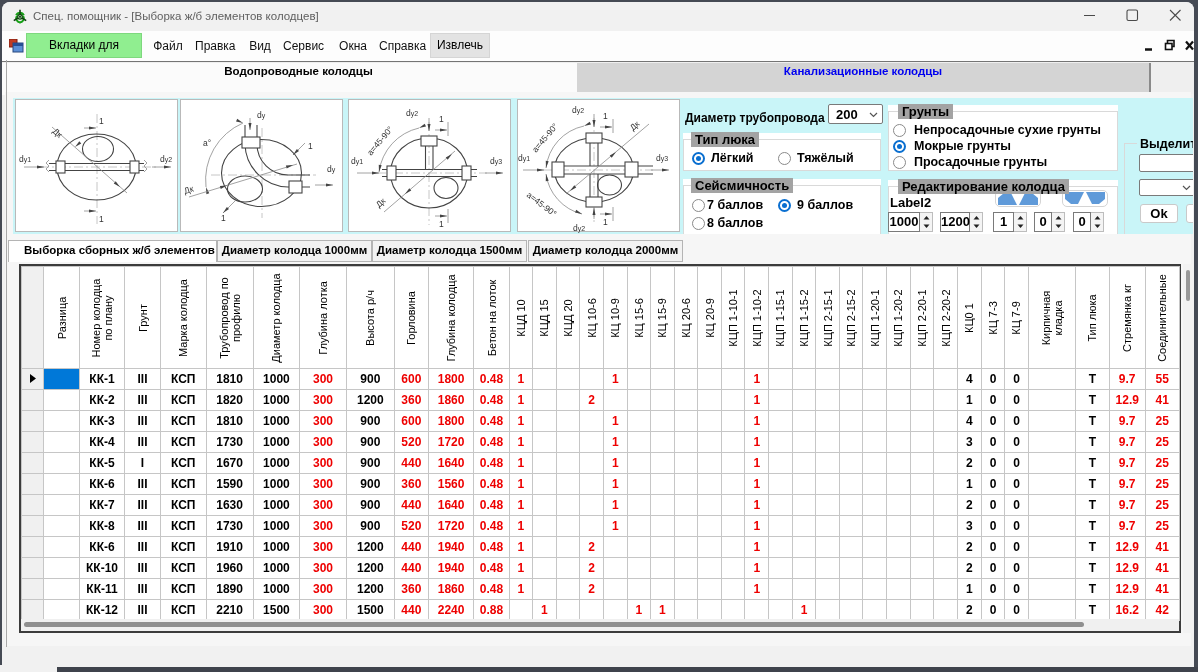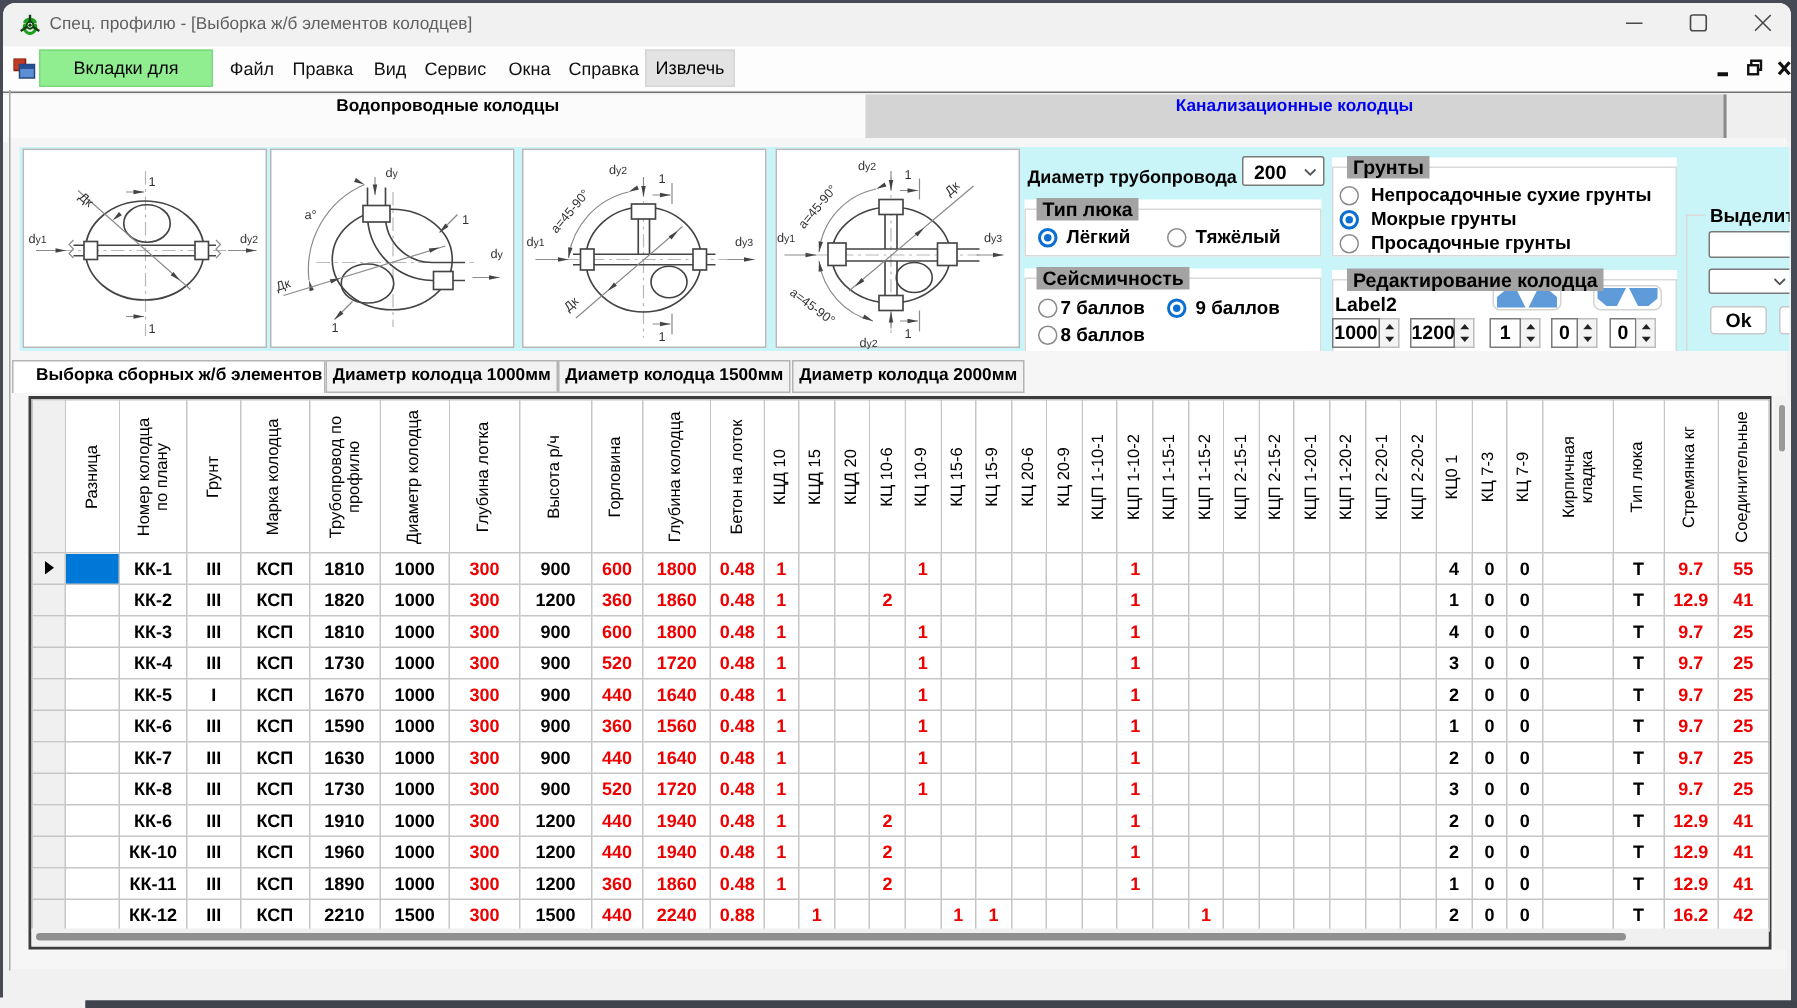--- a/index.html
+++ b/index.html
@@ -70,21 +70,21 @@
    <path d="M5.2 8.2 A4.2 4.2 0 0 1 12.8 8.2"></path>
    <path d="M12.2 9.0 A4.2 4.2 0 0 1 8.6 15.4"></path>
    <path d="M5.8 9.0 A4.2 4.2 0 0 0 9.4 15.4"></path>
   </g>
   <g fill="none" stroke="#0c4d0c" stroke-width="1.3">
    <circle cx="9" cy="9.8" r="2.3"></circle>
   </g>
   <path d="M9 7.4 L9 2.8 M6.9 11 L2.8 13.6 M11.1 11 L15.2 13.6" stroke="#123f12" stroke-width="1.6"></path>
   <circle cx="9" cy="9.8" r="1.1" fill="#123f12"></circle>
  </svg>
- <span class="txt">Спец. профилю - [Выборка ж/б элементов колодцев]</span>
+ <span class="txt">Спец. помощник - [Выборка ж/б элементов колодцев]</span>
  <svg class="abs" style="left:1080px;top:0" width="110" height="28" viewBox="0 0 110 28">
   <g stroke="#4a4a4a" stroke-width="1.1" fill="none">
    <line x1="2" y1="13.5" x2="13" y2="13.5"></line>
    <rect x="45" y="8" width="10.5" height="10.5" rx="1.5"></rect>
    <line x1="88" y1="8" x2="98.5" y2="18.5"></line>
           <line x1="98.5" y1="8" x2="88" y2="18.5"></line>
   </g>
  </svg>
 </div>
 <div id="menu">

